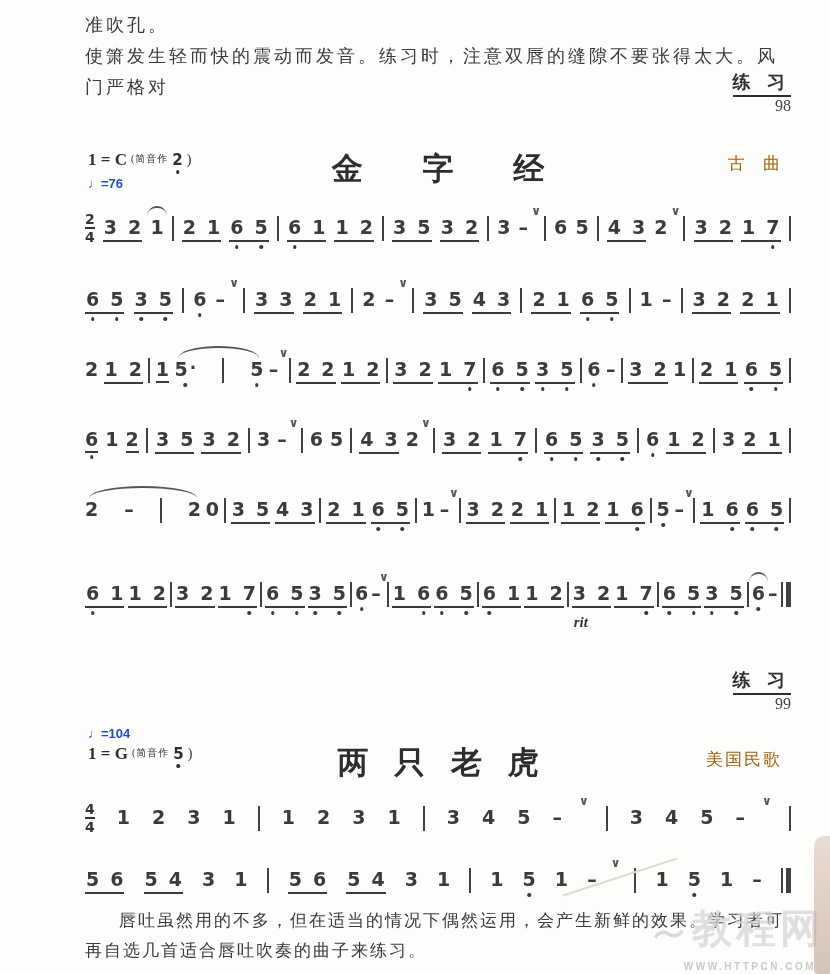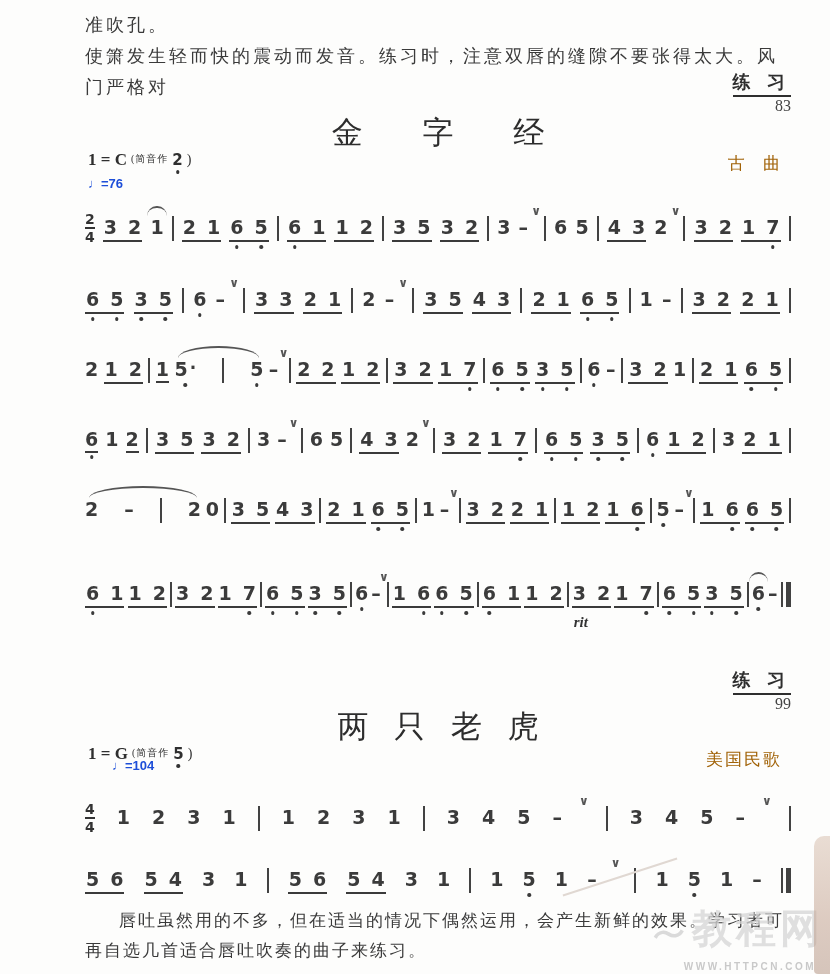--- a/index.html
+++ b/index.html
@@ -13,21 +13,21 @@
   .footer-text .l1{text-indent:2em;}
   
   .ex-header{position:absolute;left:85px;width:706px;display:flex;align-items:flex-end;flex-direction:column;}
   .ex-label{font-weight:bold;font-size:18px;letter-spacing:6px;color:#2e2e2e;
             border-bottom:2px solid #2e2e2e;padding-bottom:1px;}
   .ex-num{font-size:16px;color:#444;margin-left:10px;}
   .ex-rule{flex:1;height:4px;border-top:2px solid #4a4a4a;border-bottom:1px solid #b3b3b3;
            margin-left:6px;margin-bottom:4px;}
   
   .song-title{position:absolute;left:85px;width:706px;text-align:center;font-size:31px;
-              font-weight:400;color:#2d2d2d;}
+              font-weight:700;color:#2d2d2d;margin-top:36px;}
   .t1{word-spacing:52px;}
   .t2{word-spacing:18px;}
   .meta-key{position:absolute;left:88px;display:flex;align-items:flex-start;gap:4px;color:#2f2f2f;}
   .key-main{font-weight:bold;font-size:17px;font-family:"Liberation Serif",serif;}
   .key-paren{font-size:10px;padding-top:2px;letter-spacing:1px;}
   .key-note{position:relative;font:700 15px "DejaVu Sans",sans-serif;padding-top:1px;}
   .key-note::after{content:"";position:absolute;left:50%;transform:translateX(-50%);
                    top:calc(100% + 1px);width:3.5px;height:3.5px;border-radius:50%;background:#333;}
   .key-post{font-size:14px;padding-top:2px;}
   .tempo{position:absolute;left:88px;font-size:13px;color:#1d4ed8;
@@ -83,21 +83,21 @@
 
 <div class="page">
 
   <div class="intro">
     <div>准吹孔。</div>
     <div>使箫发生轻而快的震动而发音。练习时，注意双唇的缝隙不要张得太大。风门严格对</div>
   </div>
 
   <div class="ex-header" style="top:70px;">
     <span class="ex-label">练 习</span>
-    <span class="ex-num">83</span>
+    <span class="ex-num">98</span>
     <span class="ex-rule"></span>
   </div>
 
   <div class="song-title t1" style="top:112px;">金 字 经</div>
 
   <div class="meta-key" style="top:150px;">
     <span class="key-main">1 = C</span>
     <span class="key-paren">(简音作</span>
     <span class="key-note">2</span>
     <span class="key-post">)</span>
@@ -807,21 +807,21 @@
 
   <div class="song-title t2" style="top:706px;">两 只 老 虎</div>
 
   <div class="meta-key" style="top:744px;">
     <span class="key-main">1 = G</span>
     <span class="key-paren">(简音作</span>
     <span class="key-note">5</span>
     <span class="key-post">)</span>
   </div>
   <div class="credit" style="top:748px;">美国民歌</div>
-  <div class="tempo" style="top:758px;margin-left:24px;">♩=104</div>
+  <div class="tempo" style="top:726px;">♩=104</div>
 
   <div class="score-line" style="top:806px;">
       <span class="ts">
         <span class="num">4</span>
         <span class="den">4</span>
       </span>
       <span class="note">
         <span class="d">1</span>
       </span>
       <span class="note">

